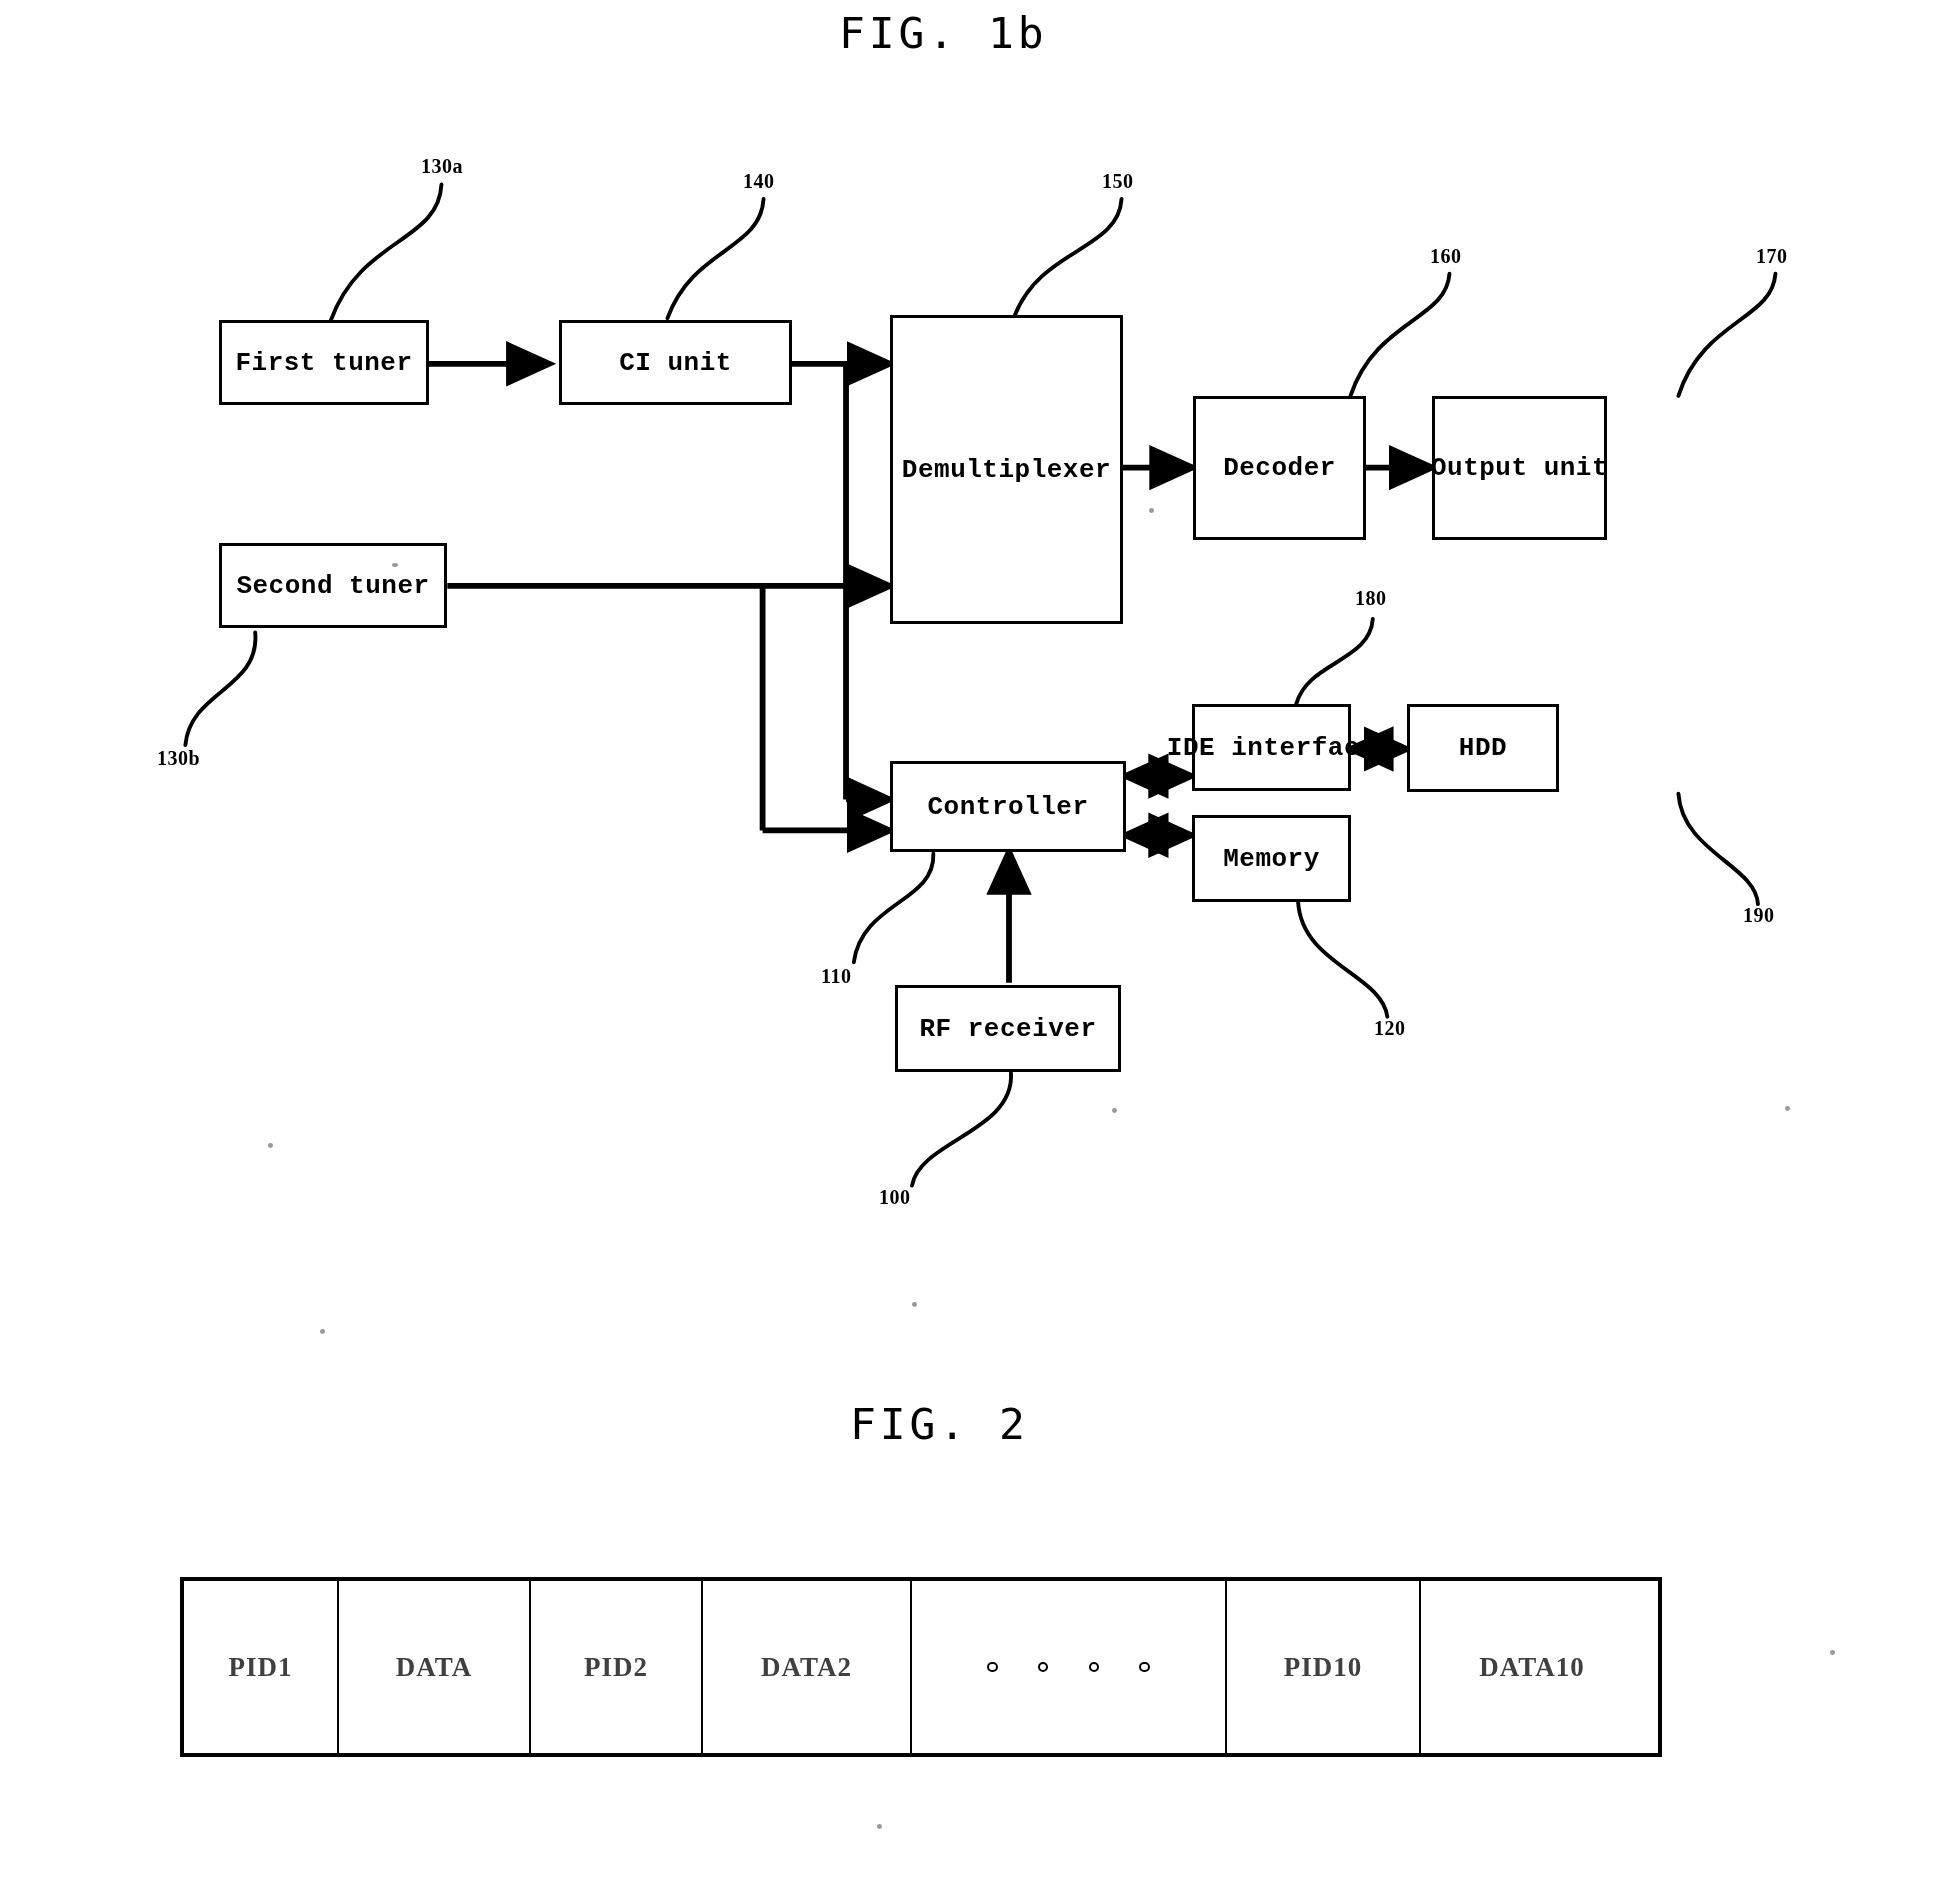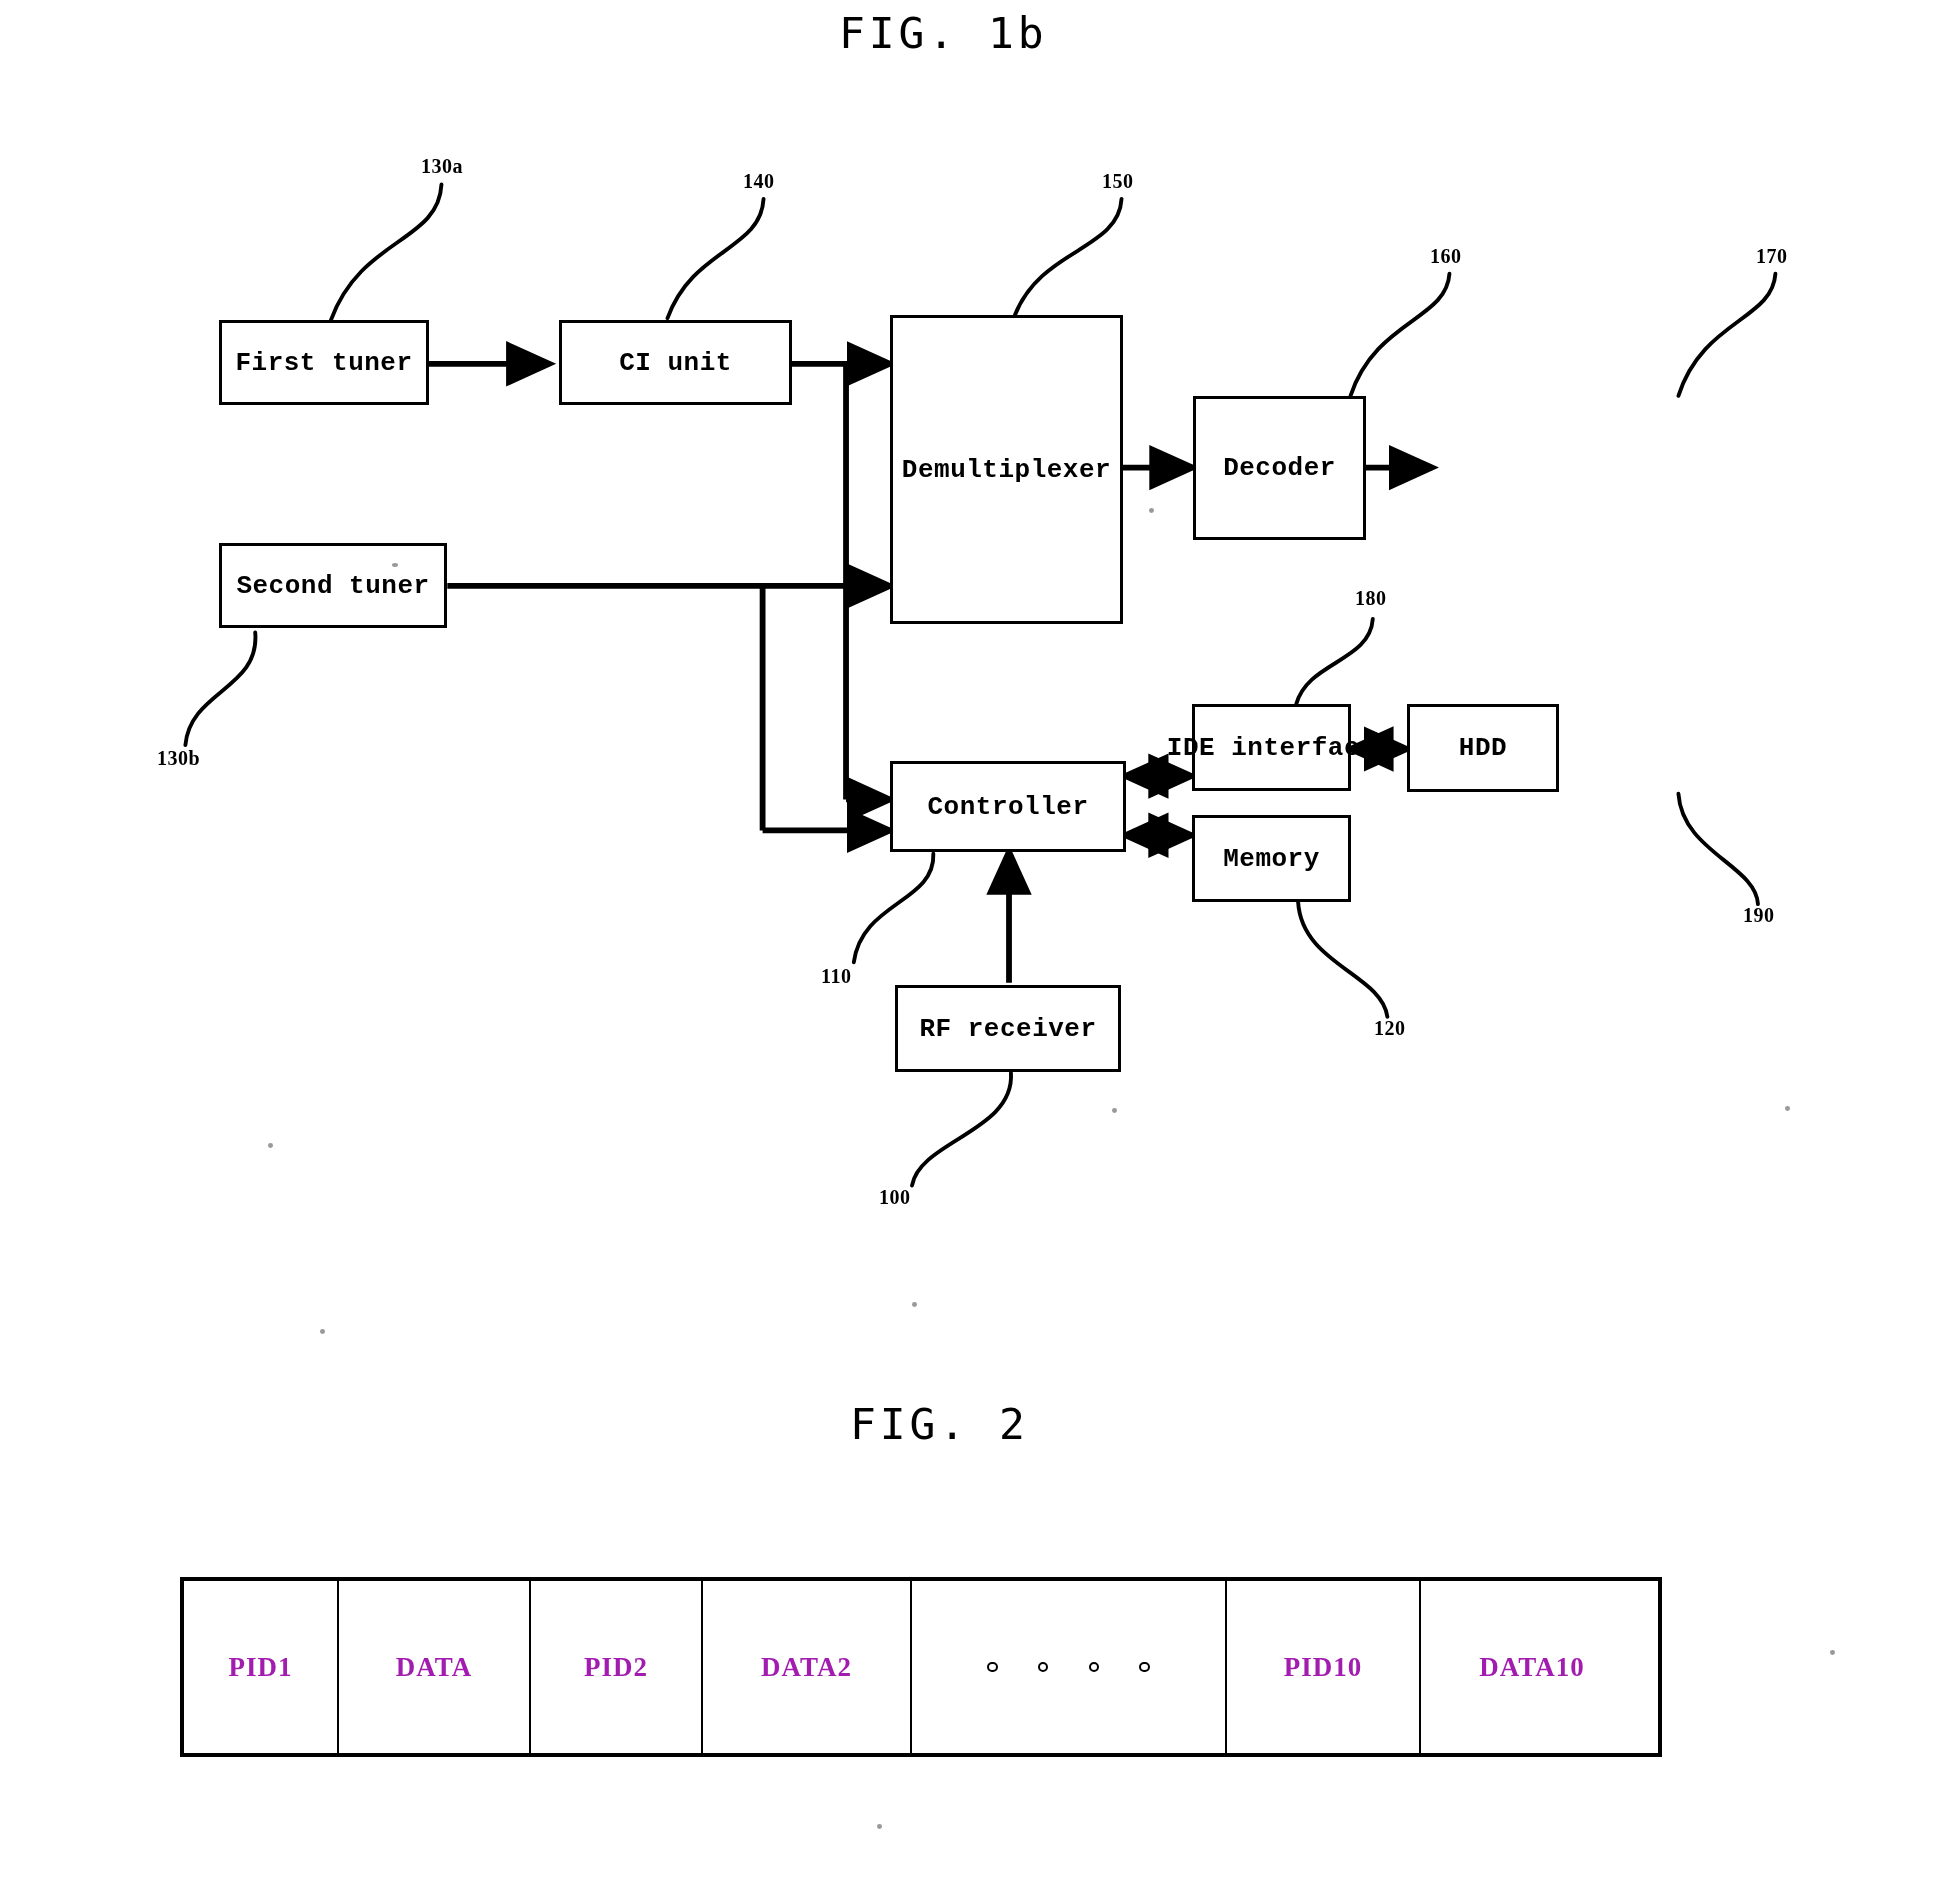--- a/index.html
+++ b/index.html
@@ -71,21 +71,21 @@
   .frame-cell {
     box-sizing: border-box;
     border-right: 2.9px solid #000;
     display: flex;
     align-items: center;
     justify-content: center;
     font-family: "Liberation Serif", "DejaVu Serif", serif;
     font-weight: bold;
     font-size: 27px;
     letter-spacing: 1px;
-    color: #a21caf;
+    color: #404040;
     white-space: nowrap;
   }
   .frame-cell:last-child { border-right: none; }
   .dots-cell {
     display: flex;
     align-items: center;
     justify-content: space-evenly;
     padding: 0 35px;
   }
   .dot {
@@ -174,20 +174,23 @@
   <div class="box" style="left:890px; top:315px; width:233px; height:309px;">
     <span class="box-label">Demultiplexer</span>
   </div>
   <div class="ref" style="left:1102px; top:170px;">150</div>
 
   <div class="box" style="left:1193px; top:396px; width:173px; height:144px;">
     <span class="box-label">Decoder</span>
   </div>
   <div class="ref" style="left:1430px; top:245px;">160</div>
 
+  <div class="box" style="left:1432px; top:396px; width:175px; height:144px;">
+    <span class="box-label">Output unit</span>
+  </div>
   <div class="ref" style="left:1756px; top:245px;">170</div>
 
   <div class="box" style="left:219px; top:543px; width:228px; height:85px;">
     <span class="box-label">Second tuner</span>
   </div>
   <div class="ref" style="left:157px; top:747px;">130b</div>
 
   <div class="box" style="left:890px; top:761px; width:236px; height:91px;">
     <span class="box-label">Controller</span>
   </div>

